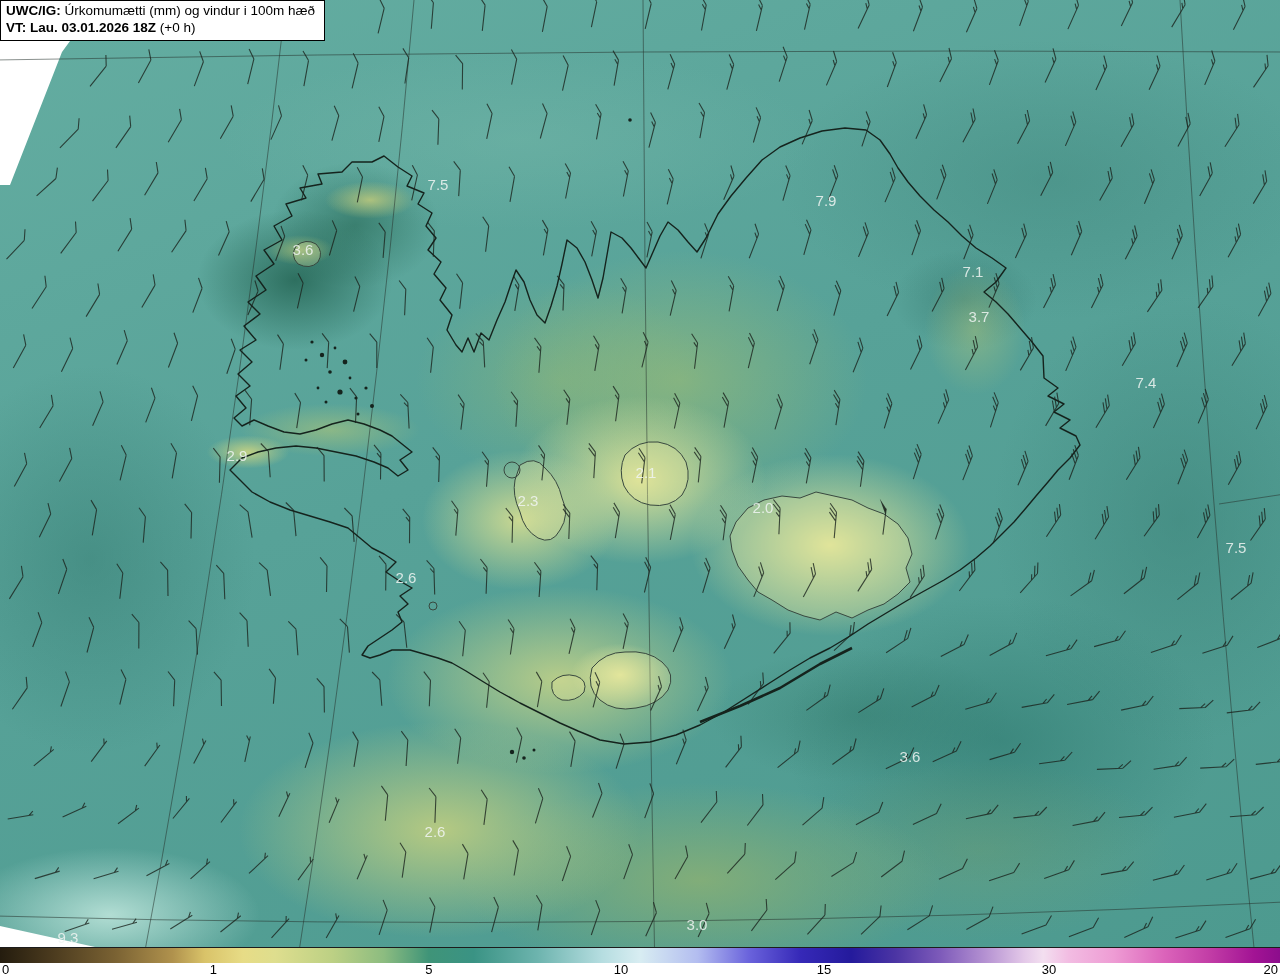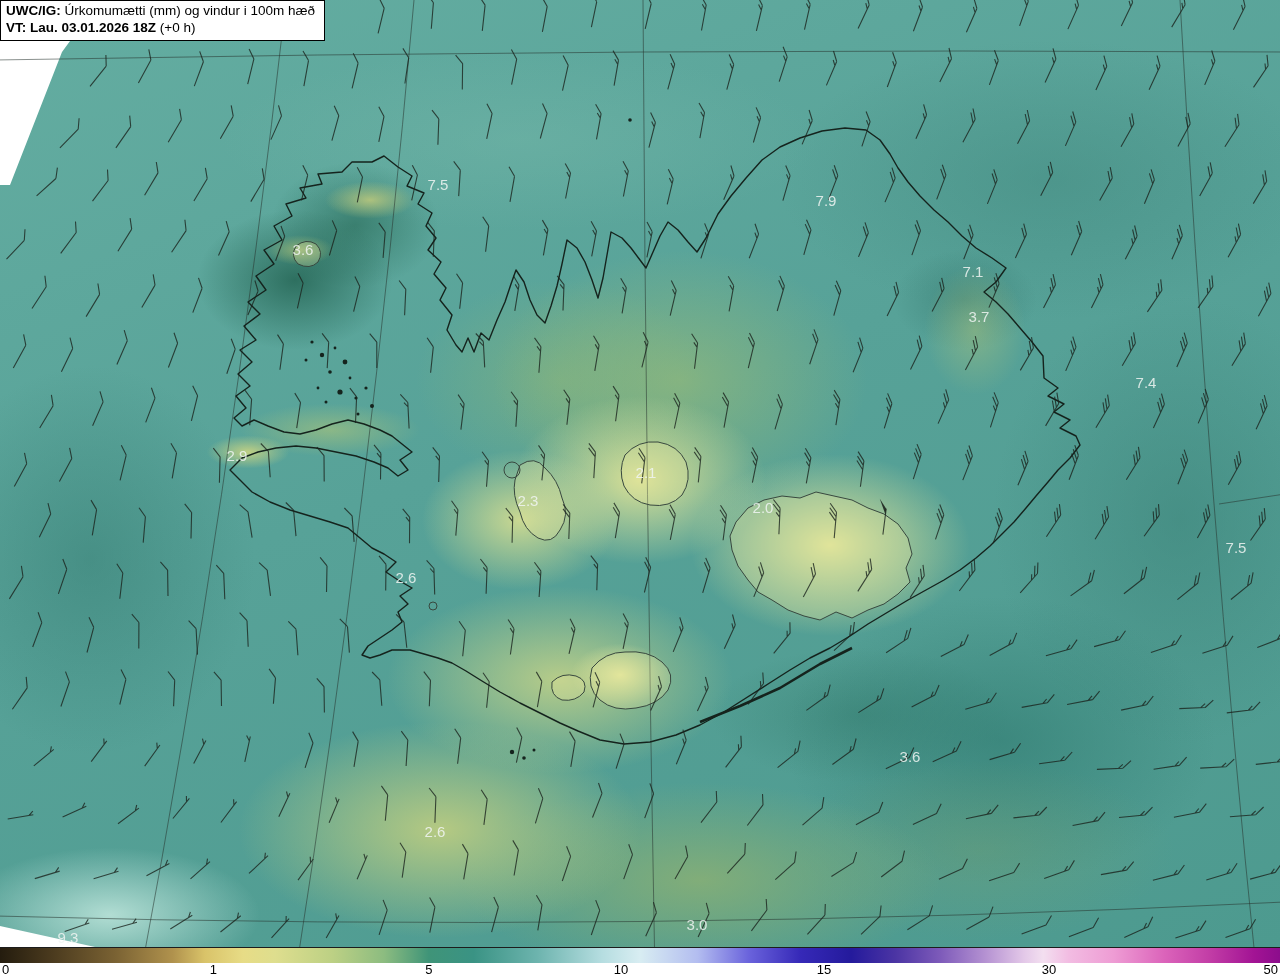--- a/index.html
+++ b/index.html
@@ -154,15 +154,15 @@
 
 <div class="colorbar">
   <div class="colorbar-gradient"></div>
   <div class="colorbar-ticks" id="cb-ticks">
       <div class="cb-tick first" style="left: 2px;">0</div>
       <div class="cb-tick" style="left: 213.376px;">1</div>
       <div class="cb-tick" style="left: 428.8px;">5</div>
       <div class="cb-tick" style="left: 621px;">10</div>
       <div class="cb-tick" style="left: 824px;">15</div>
       <div class="cb-tick" style="left: 1049px;">30</div>
-      <div class="cb-tick last" style="left: 1278px;">50</div>
+      <div class="cb-tick last" style="left: 1278px;">20</div>
     </div>
 </div>
 
 </body></html>

